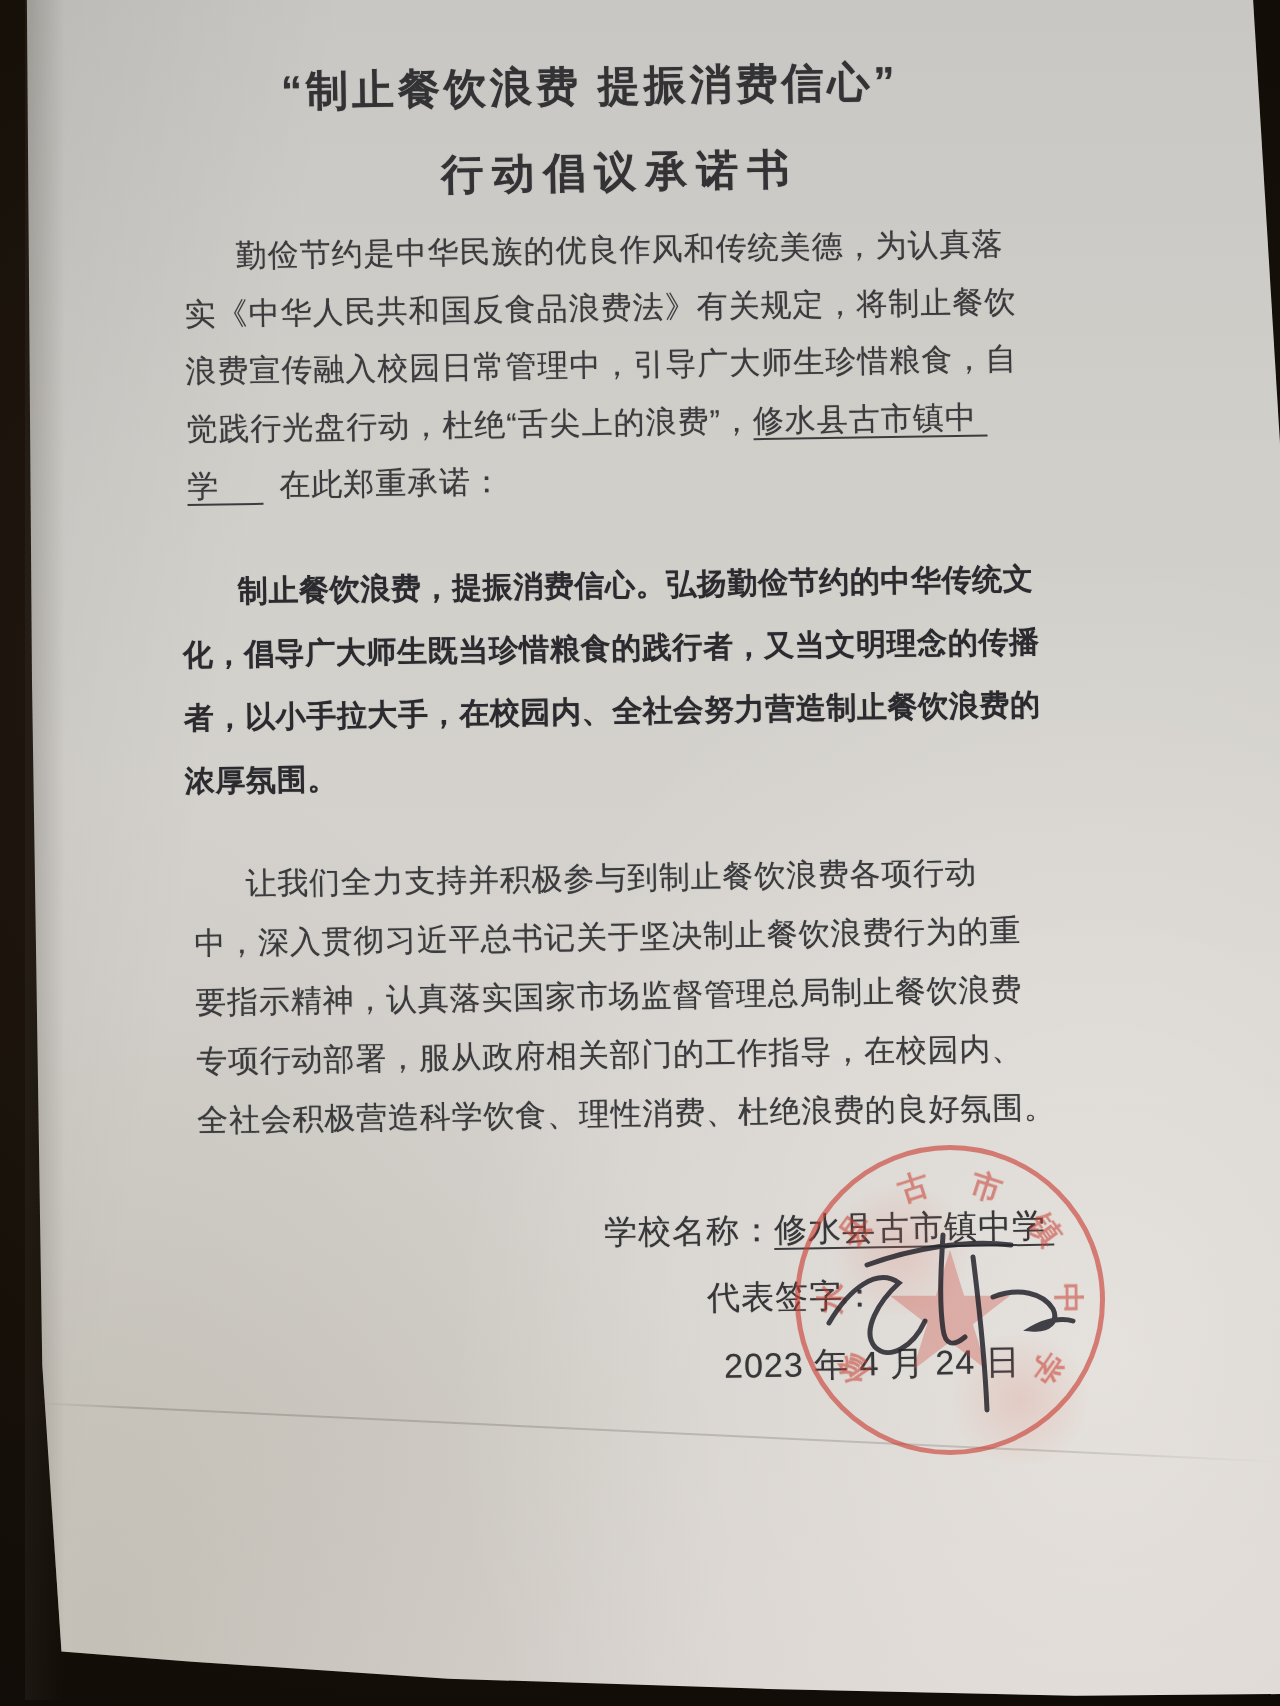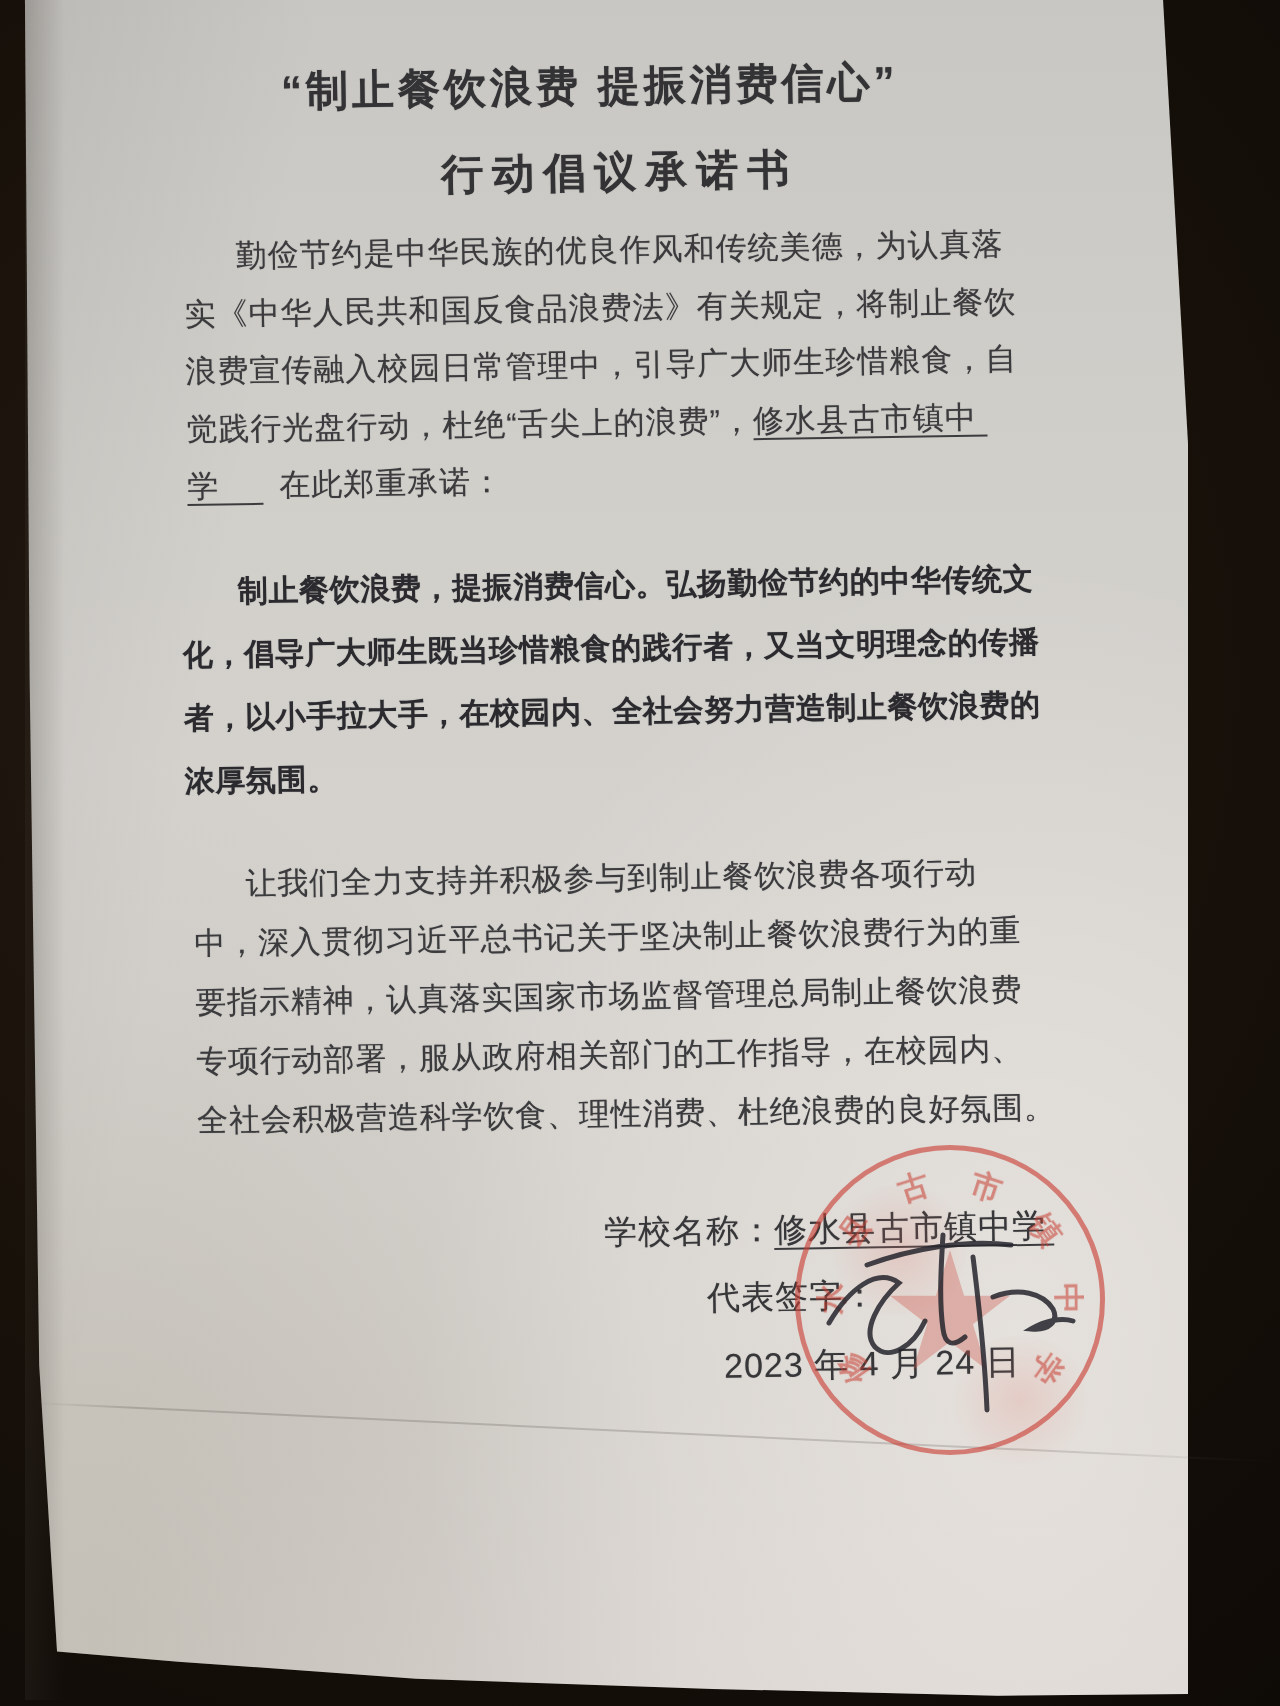--- a/index.html
+++ b/index.html
@@ -2,21 +2,21 @@
 <html><head>
 <meta charset="utf-8">
 <style>
   html,body{margin:0;padding:0;}
   body{
     width:1280px;height:1706px;overflow:hidden;
     background:radial-gradient(circle at 35% 40%, #261c12 0%, #18110a 55%, #0e0a06 100%);
     font-family:"Liberation Sans","DejaVu Sans",sans-serif;
     position:relative;
   }
-  .stage{position:absolute;inset:0;width:1188px;height:1706px;}
+  .stage{position:absolute;inset:0;width:1280px;height:1706px;}
 
   
   .paper{
     position:absolute;inset:0;
     background:
       radial-gradient(ellipse at 86% 80%, rgba(255,250,246,0.40) 0%, rgba(255,250,246,0) 42%),
       radial-gradient(ellipse at 8% 96%, rgba(118,118,92,0.20) 0%, rgba(118,118,92,0) 38%),
       linear-gradient(100deg, rgba(0,0,0,0.07) 0%, rgba(0,0,0,0) 22%),
       linear-gradient(180deg, #c9c7c3 0%, #d1cfca 28%, #d6d3cf 58%, #d4d0cb 82%, #d8d3cf 100%);
     clip-path:polygon(

